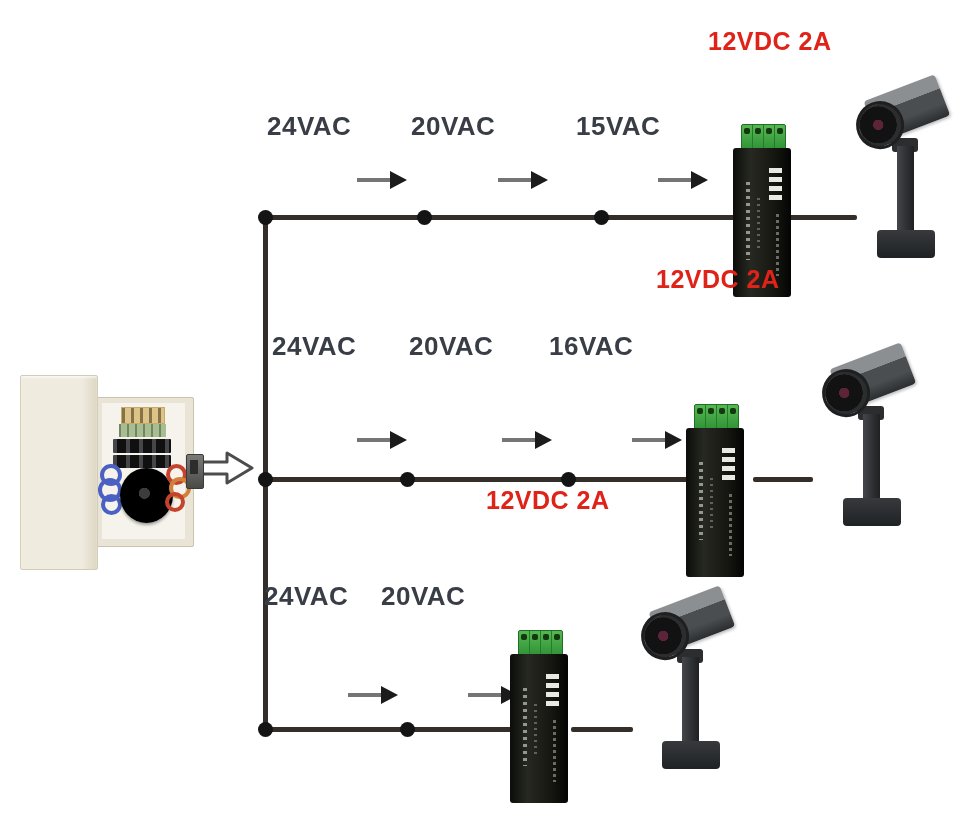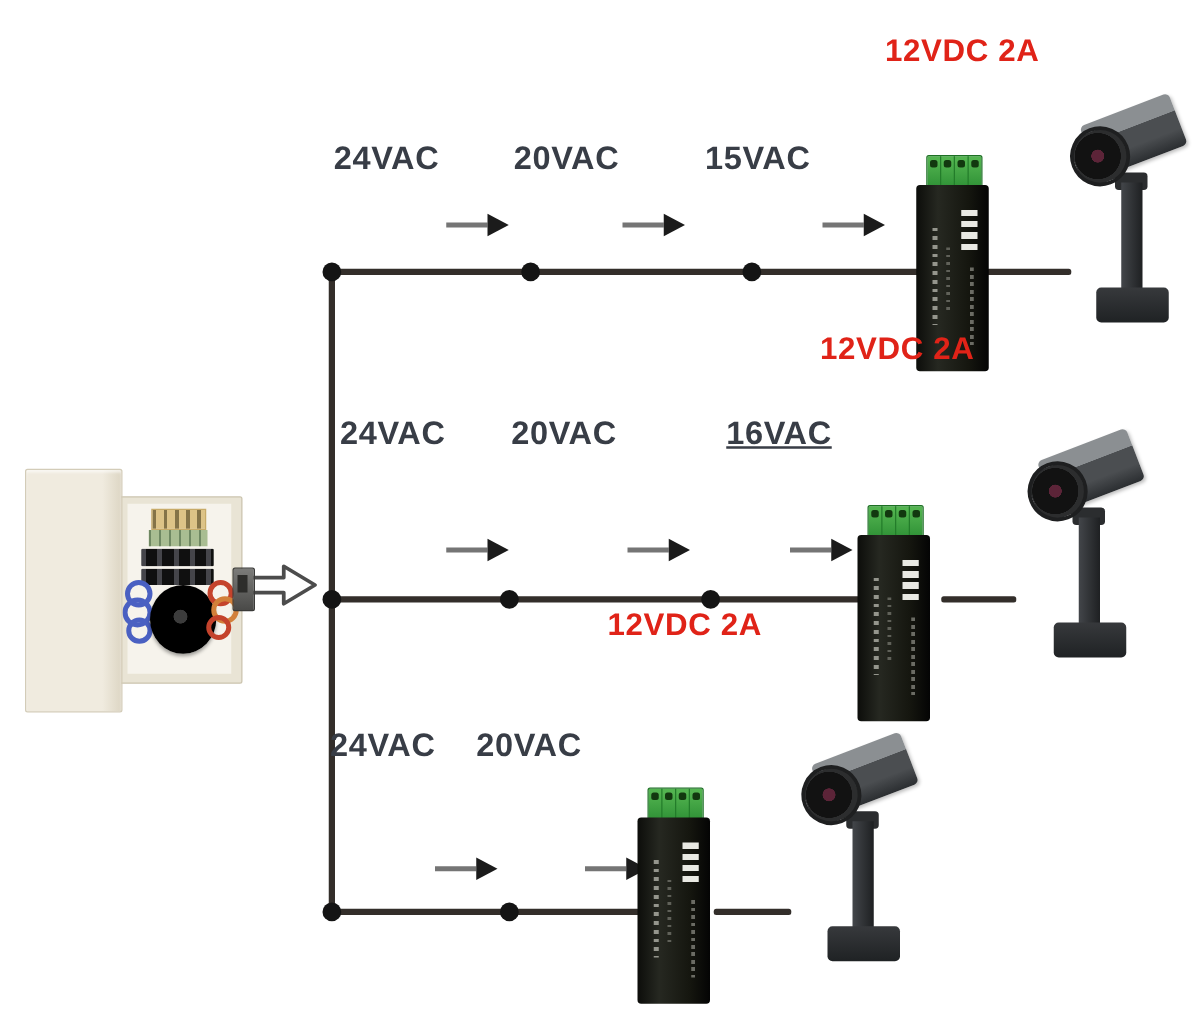--- a/index.html
+++ b/index.html
@@ -99,25 +99,25 @@
   <div class="dot" style="left:417px;top:210px;"></div>
   <div class="dot" style="left:594px;top:210px;"></div>
   <div class="dot" style="left:258px;top:472px;"></div>
   <div class="dot" style="left:400px;top:472px;"></div>
   <div class="dot" style="left:561px;top:472px;"></div>
   <div class="dot" style="left:258px;top:722px;"></div>
   <div class="dot" style="left:400px;top:722px;"></div>
 
   <div class="vac" style="left:267px;top:111px;">24VAC</div>
   <div class="vac" style="left:411px;top:111px;">20VAC</div>
-  <div class="vac" style="left:564px;top:111px;">15VAC</div>
+  <div class="vac" style="left:576px;top:111px;">15VAC</div>
 
   <div class="vac" style="left:272px;top:331px;">24VAC</div>
   <div class="vac" style="left:409px;top:331px;">20VAC</div>
-  <div class="vac" style="left:581px;top:331px;text-decoration:underline;">16VAC</div>
+  <div class="vac" style="left:549px;top:331px;">16VAC</div>
 
   <div class="vac" style="left:264px;top:581px;">24VAC</div>
   <div class="vac" style="left:381px;top:581px;">20VAC</div>
 
   <div class="dc" style="left:708px;top:27px;">12VDC 2A</div>
   <div class="dc" style="left:656px;top:265px;z-index:5;">12VDC 2A</div>
   <div class="dc" style="left:486px;top:486px;">12VDC 2A</div>
 
   <div class="sarrow" style="left:357px;top:171px;">
       <span class="shaft"></span>

